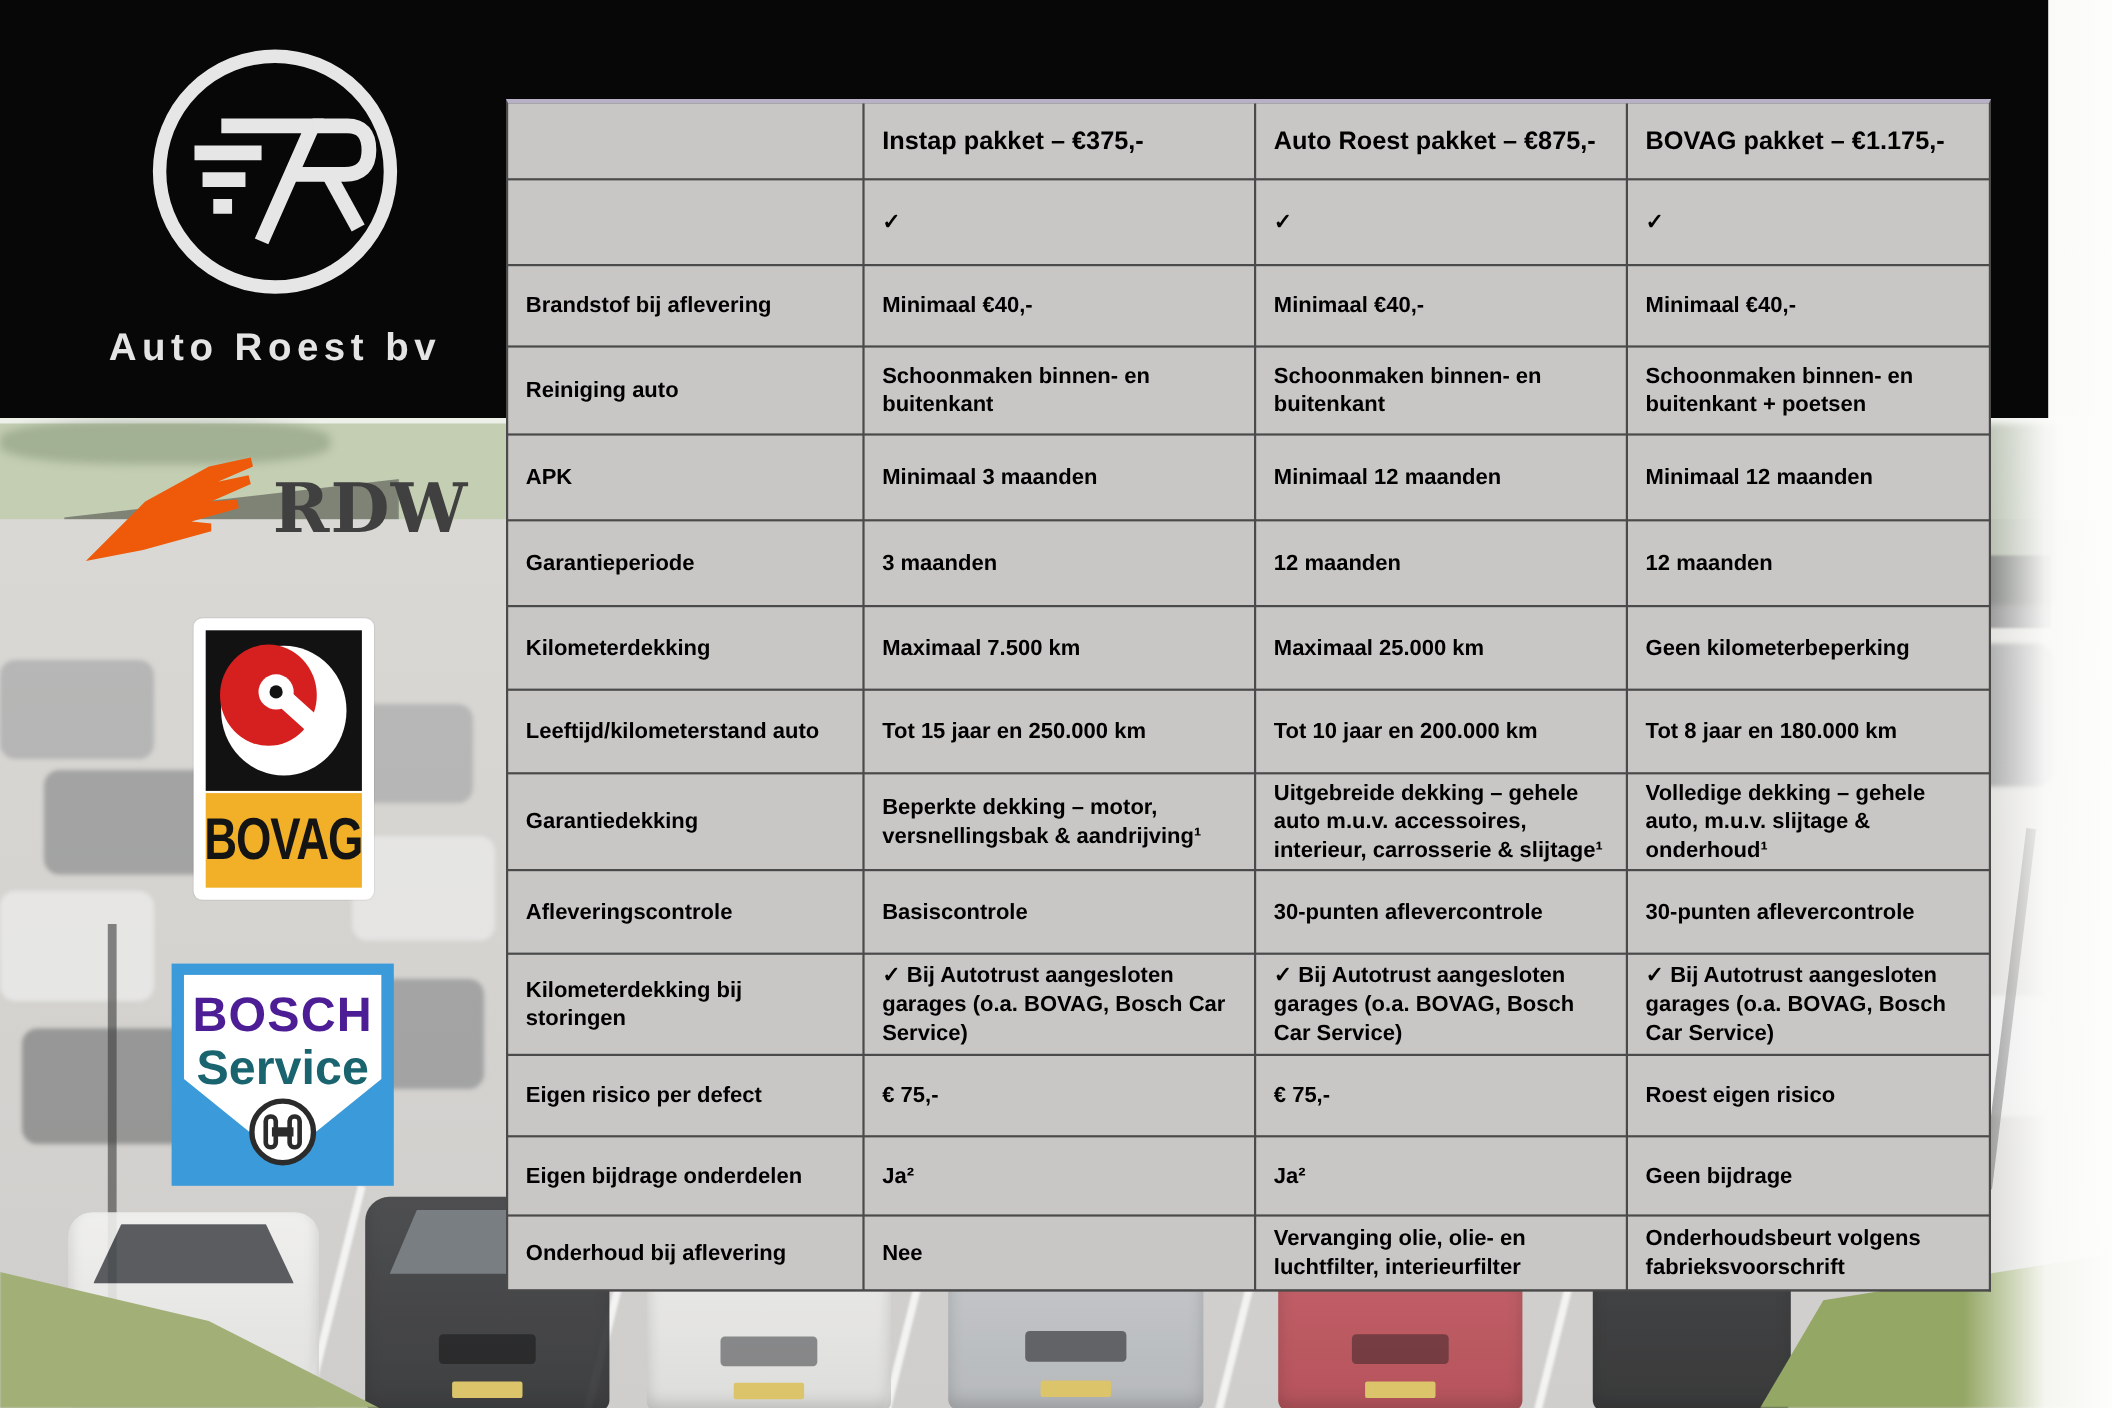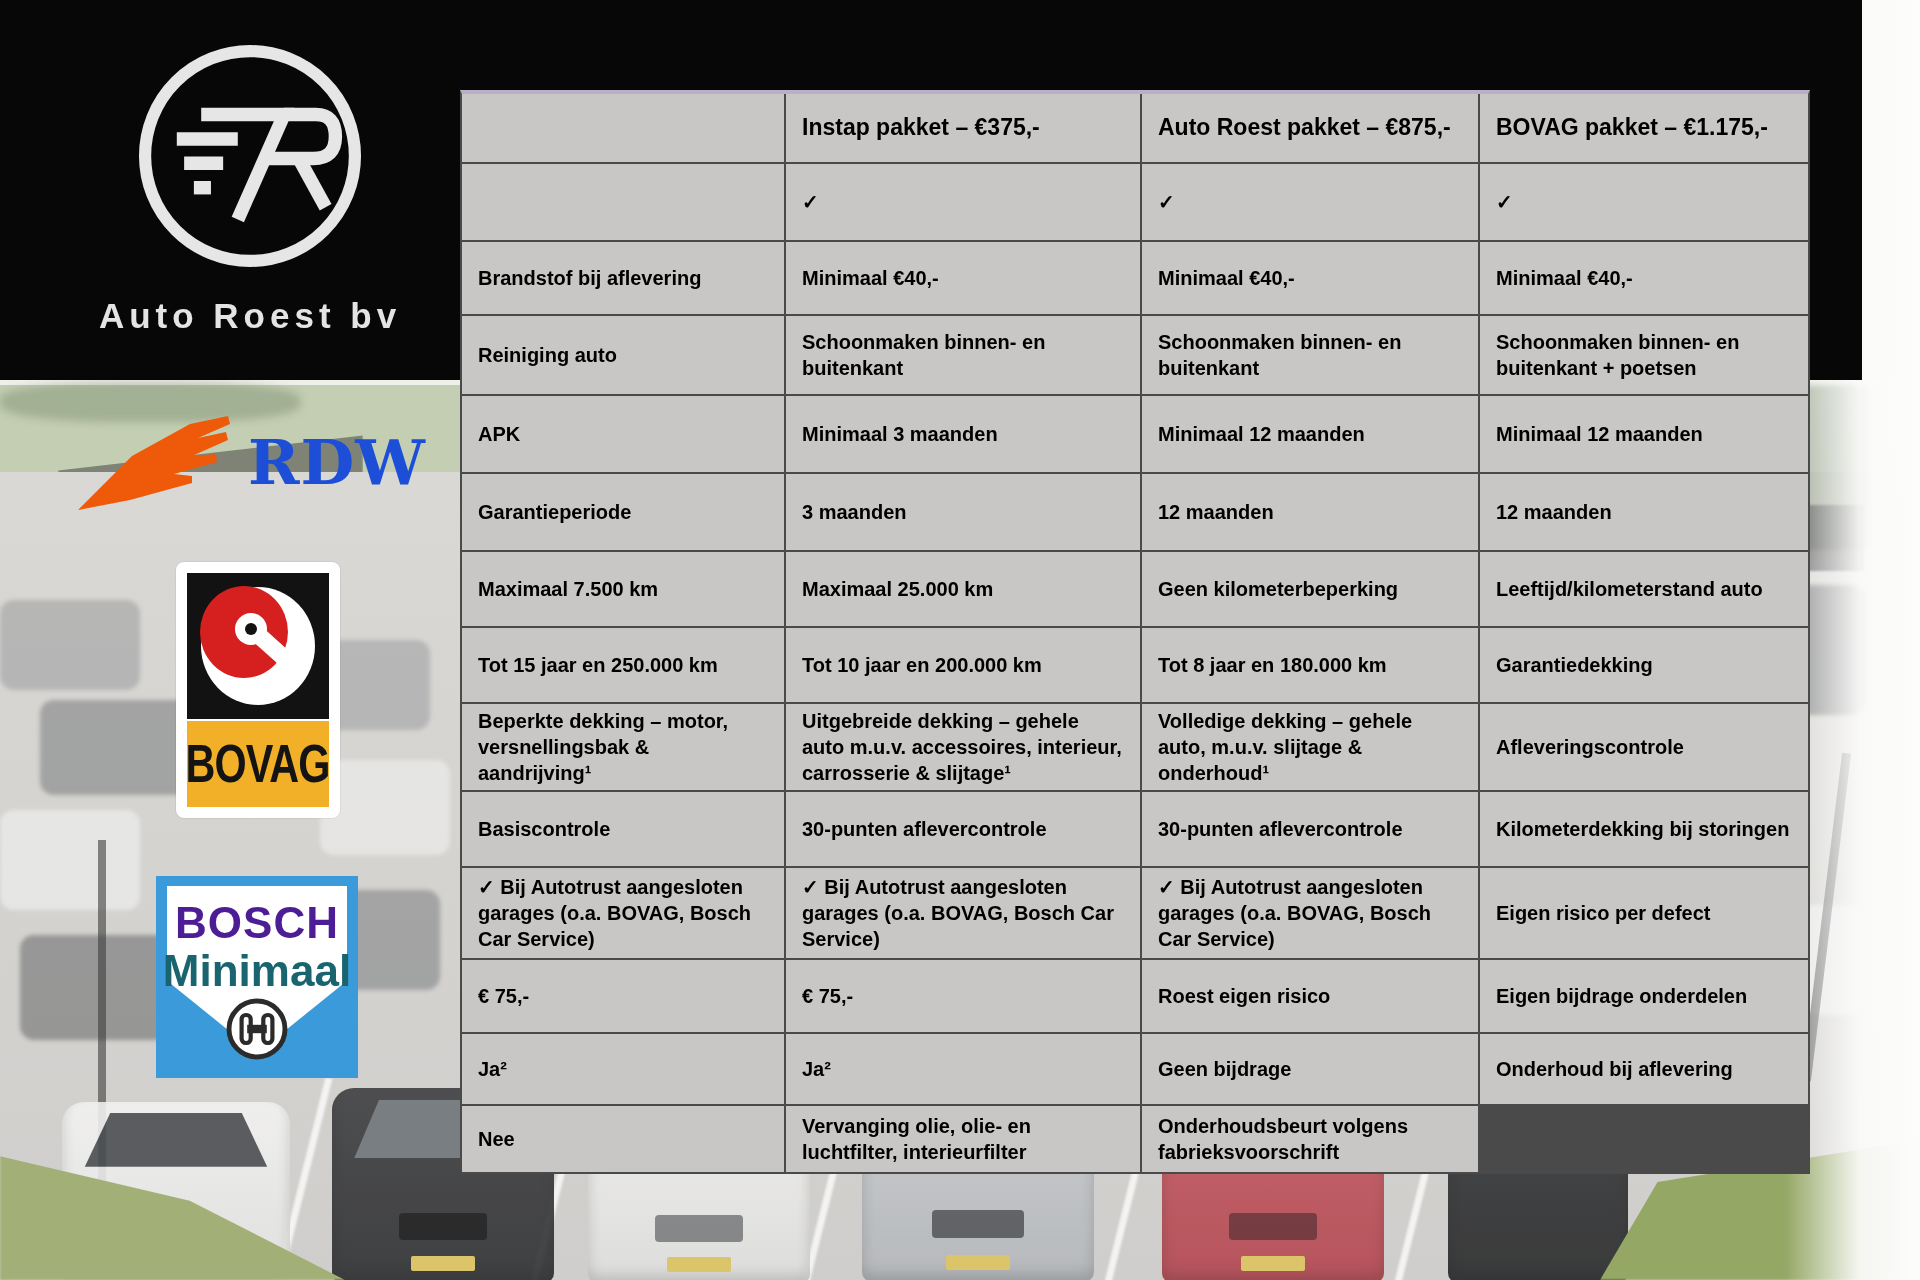--- a/index.html
+++ b/index.html
@@ -48,21 +48,21 @@
   
   .banner{position:absolute;left:0;top:0;width:1862px;height:380px;background:#070707;z-index:2;}
   .ar-logo{position:absolute;left:128px;top:34px;width:244px;height:244px;}
   .ar-name{position:absolute;left:80px;top:296px;width:340px;text-align:center;
        color:#e4e4e4;font-size:35px;font-weight:700;letter-spacing:5px;}
 
   
   .rdw{position:absolute;left:70px;top:408px;width:345px;height:125px;z-index:3;}
   .rdw svg{position:absolute;left:0;top:0;}
   .rdw .word{position:absolute;left:178px;top:18px;font-family:"DejaVu Serif", serif;
-       font-weight:600;font-size:62px;color:#1d4ed8;letter-spacing:1px;}
+       font-weight:600;font-size:62px;color:#404040;letter-spacing:1px;}
 
   .bovag{position:absolute;left:176px;top:562px;width:164px;height:256px;background:#fff;
        border-radius:8px;z-index:3;box-shadow:0 0 0 1px rgba(0,0,0,.05);}
   .bovag .sq{position:absolute;left:11px;top:11px;width:142px;height:146px;background:#121212;}
   .bovag .ring{position:absolute;left:14px;top:14px;width:114px;height:118px;border-radius:50%;
        background:#fff;}
   .bovag .disc{position:absolute;left:13px;top:13px;width:88px;height:92px;border-radius:50%;
        background:#d6201f;}
   .bovag .arm{position:absolute;left:62px;top:52px;width:54px;height:17px;background:#fff;
        border-radius:8px;transform:rotate(42deg);transform-origin:8px 8px;}
@@ -197,21 +197,21 @@
       <div class="hub"></div>
     </div>
     <div class="band">
       <span>BOVAG</span>
     </div>
   </div>
 
   <div class="bosch">
     <div class="shieldw"></div>
     <div class="l1">BOSCH</div>
-    <div class="l2">Minimaal</div>
+    <div class="l2">Service</div>
     <svg width="70" height="70" viewBox="0 0 100 100">
       <circle cx="50" cy="50" r="40" fill="#fff" stroke="#2b2b2b" stroke-width="7"></circle>
       <rect x="28" y="30" width="13" height="40" rx="6" fill="none" stroke="#2b2b2b" stroke-width="6"></rect>
       <rect x="59" y="30" width="13" height="40" rx="6" fill="none" stroke="#2b2b2b" stroke-width="6"></rect>
       <rect x="36" y="44" width="28" height="12" fill="#2b2b2b"></rect>
     </svg>
   </div>
 
   <div class="pkg-table">
     <div class="cell head"></div>
@@ -237,20 +237,21 @@
     <div class="cell">APK</div>
     <div class="cell">Minimaal 3 maanden</div>
     <div class="cell">Minimaal 12 maanden</div>
     <div class="cell">Minimaal 12 maanden</div>
 
     <div class="cell">Garantieperiode</div>
     <div class="cell">3 maanden</div>
     <div class="cell">12 maanden</div>
     <div class="cell">12 maanden</div>
 
+    <div class="cell">Kilometerdekking</div>
     <div class="cell">Maximaal 7.500 km</div>
     <div class="cell">Maximaal 25.000 km</div>
     <div class="cell">Geen kilometerbeperking</div>
 
     <div class="cell">Leeftijd/kilometerstand auto</div>
     <div class="cell">Tot 15 jaar en 250.000 km</div>
     <div class="cell">Tot 10 jaar en 200.000 km</div>
     <div class="cell">Tot 8 jaar en 180.000 km</div>
 
     <div class="cell">Garantiedekking</div>

